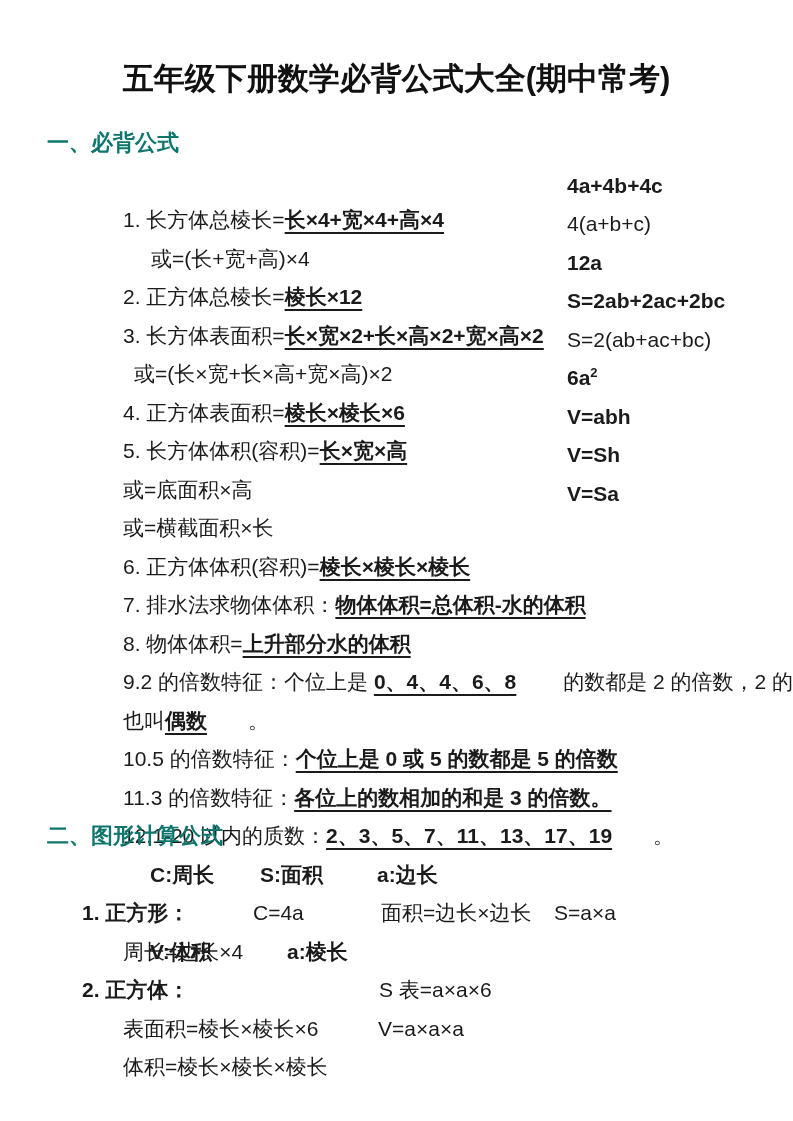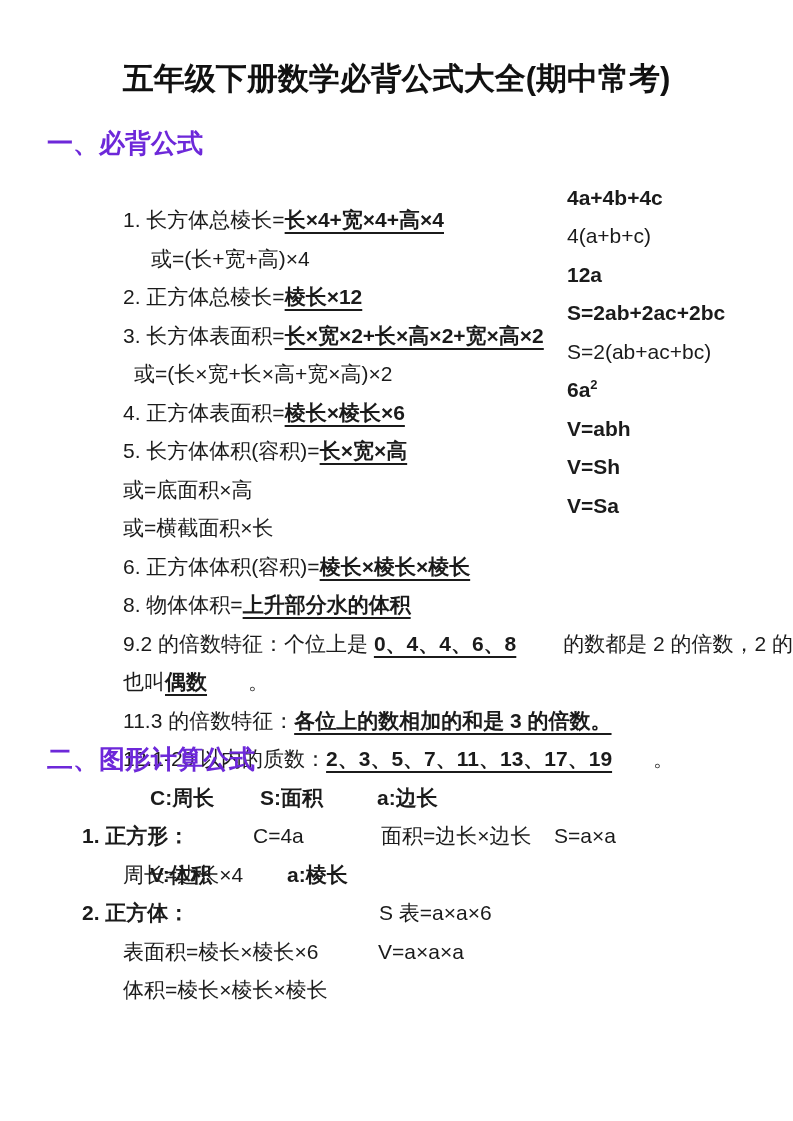--- a/index.html
+++ b/index.html
@@ -31,36 +31,36 @@
     position: relative;
     height: 38.5px;
     line-height: 38.5px;
     font-size: 21px;
     white-space: pre;
   }
   .row-heading {
     position: relative;
     height: 38.5px;
     line-height: 38.5px;
-    font-size: 26px;
+    font-size: 22px;
     font-weight: 700;
-    color: #6d28d9;
+    color: #0f766e;
     white-space: pre;
   }
   .pl { font-weight: 400; margin-left: 41px; }
   .fu {
     font-weight: 700;
     text-decoration: underline;
     text-decoration-thickness: 2px;
     text-underline-offset: 5px;
   }
   .rcol {
     position: absolute;
     left: 520px;
-    top: 16px;
+    top: 4px;
     font-weight: 700;
   }
   .rcol.plainw { font-weight: 400; }
   .rcol sup { font-size: 13px; line-height: 0; }
   .ind28 { padding-left: 28px; }
   .ind11 { padding-left: 11px; }
   .abs { position: absolute; top: 0; }
   .bold { font-weight: 700; }
 </style>
 </head>
@@ -116,33 +116,39 @@
 
     <div class="row">
       <span class="pl">或=横截面积×长</span>
       <span class="rcol">V=Sa</span>
     </div>
 
     <div class="row">
       <span class="pl">6. 正方体体积(容积)=</span><span class="fu">棱长×棱长×棱长</span>
     </div>
 
+    <div class="row">
+      <span class="pl">7. 排水法求物体体积：</span><span class="fu">物体体积=总体积-水的体积</span>
+    </div>
 
     <div class="row">
       <span class="pl">8. 物体体积=</span><span class="fu">上升部分水的体积</span>
     </div>
 
     <div class="row">
       <span class="pl">9.2 的倍数特征：个位上是 </span><span class="fu">0、4、4、6、8</span><span class="pl"> 的数都是 2 的倍数，2 的倍数</span>
     </div>
 
     <div class="row">
       <span class="pl">也叫</span><span class="fu">偶数</span><span class="pl">。</span>
     </div>
 
+    <div class="row">
+      <span class="pl">10.5 的倍数特征：</span><span class="fu">个位上是 0 或 5 的数都是 5 的倍数</span>
+    </div>
 
     <div class="row">
       <span class="pl">11.3 的倍数特征：</span><span class="fu">各位上的数相加的和是 3 的倍数。</span>
     </div>
 
     <div class="row">
       <span class="pl">12.1-20 以内的质数：</span><span class="fu">2、3、5、7、11、13、17、19</span><span class="pl">。</span>
     </div>
 
     <div class="row-heading">二、图形计算公式</div>

